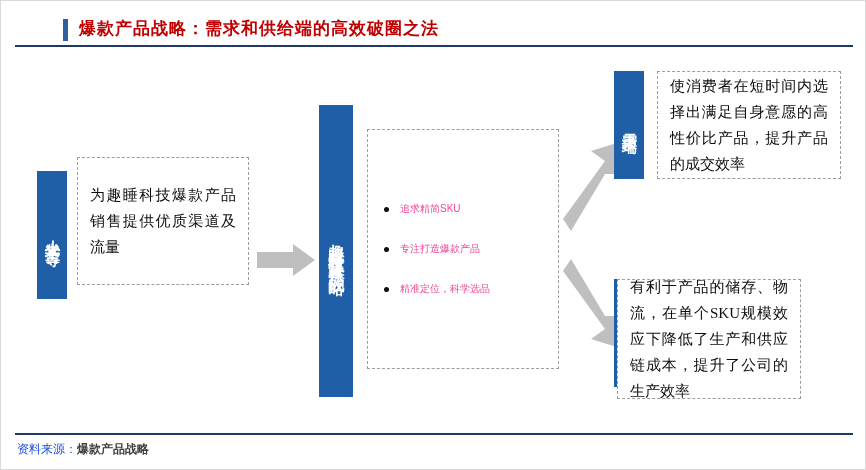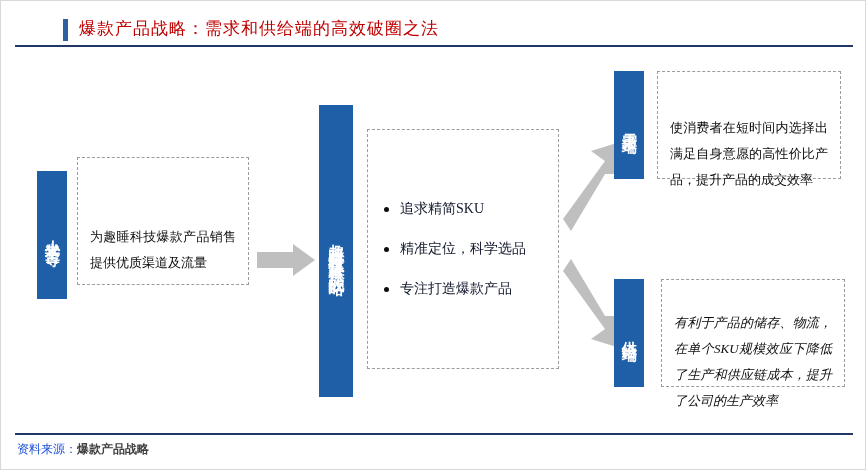--- a/index.html
+++ b/index.html
@@ -52,21 +52,21 @@
     top: 8px;
     width: 5px;
     height: 22px;
     background: #2e5fa3;
   }
   .header-title {
     position: absolute;
     left: 78px;
     top: 6px;
     font-size: 17px;
-    font-weight: normal;
+    font-weight: bold;
     color: #c00000;
     letter-spacing: 1px;
     white-space: nowrap;
     font-family: "Liberation Serif", serif;
     text-align: right;
   }
 
   
   .footer-rule {
     position: absolute;
@@ -154,60 +154,58 @@
     width: 192px;
     height: 240px;
   }
   #dbox-demand {
     left: 656px;
     top: 70px;
     width: 184px;
     height: 108px;
   }
   #dbox-supply {
-    left: 660px;
+    left: 616px;
     top: 278px;
     width: 184px;
-    height: 108px;
-    font-style: italic;
+    height: 120px;
   }
 
   .dbox-text {
     position: absolute;
     left: 12px;
     right: 12px;
     top: 50%;
     transform: translateY(-50%);
-    font-size: 13px;
+    font-size: 15px;
     line-height: 26px;
     color: #0d0d0d;
     font-family: "Liberation Serif", serif;
     text-align: justify;
-    margin-top: 29px;
   }
 
   
   .bullets {
     position: absolute;
     left: 16px;
     right: 10px;
     top: 50%;
     transform: translateY(-50%);
     margin: 0;
     padding: 0;
     list-style: none;
   }
   .bullets li {
     position: relative;
     padding-left: 16px;
-    font-size: 14px;
+    font-size: 10px;
     line-height: 20px;
-    color: #0f172a;
+    color: #ec4899;
     margin: 20px 0;
-    font-family: Liberation Serif, serif;
+    font-family: Liberation Sans, sans-serif;
   }
   .bullets li::before {
     content: "";
     position: absolute;
     left: 0;
     top: 8px;
     width: 5px;
     height: 5px;
     border-radius: 50%;
     background: #0d0d0d;
@@ -262,22 +260,22 @@
     </svg>
   </div>
 
   <div class="vbox" id="box-strategy">
     <span>趣睡科技爆款产品战略</span>
   </div>
 
   <div class="dbox" id="dbox-core">
     <ul class="bullets">
       <li>追求精简SKU</li>
+      <li>专注打造爆款产品</li>
       <li>精准定位，科学选品</li>
-      <li>专注打造爆款产品</li>
     </ul>
   </div>
 
   <div class="arrow" id="arrow-up">
     <svg width="62" height="90" viewBox="0 0 62 90">
       <polygon points="2,78 44,20 30,10 62,0 56,33 44,33 10,90" fill="#bfbfbf"></polygon>
     </svg>
   </div>
 
   <div class="arrow" id="arrow-down">

